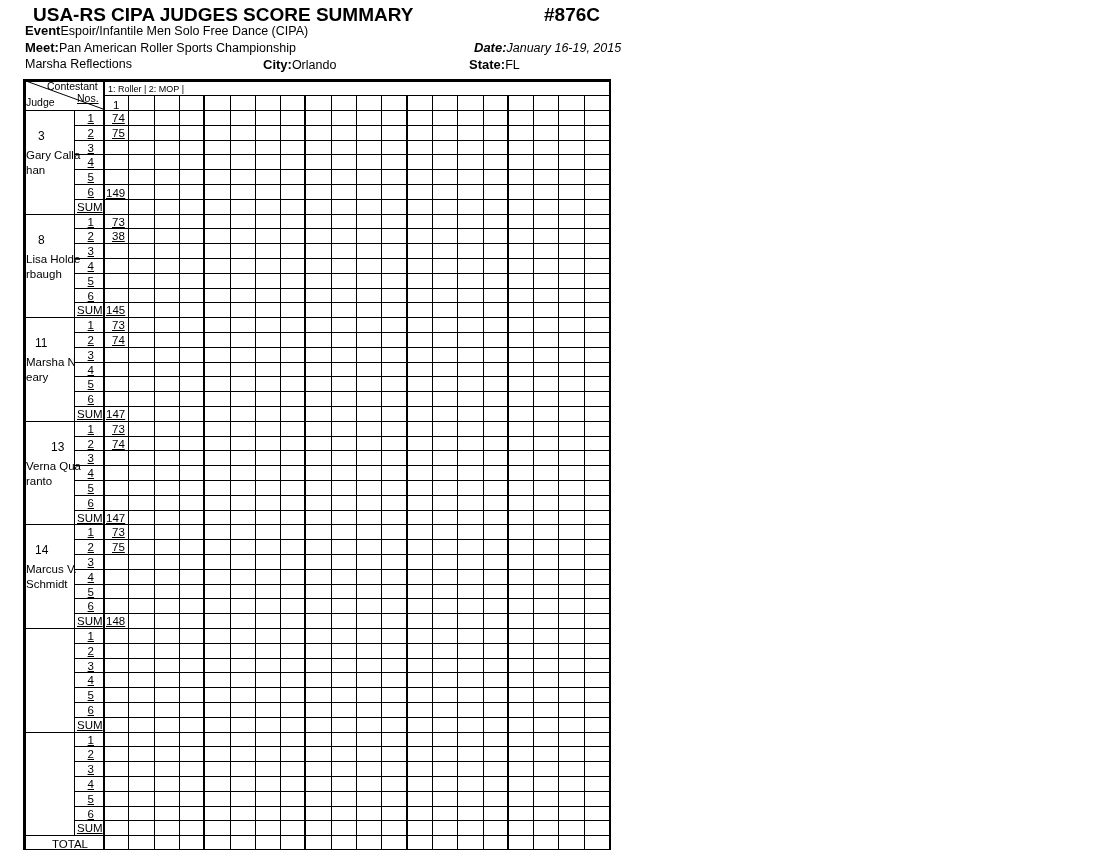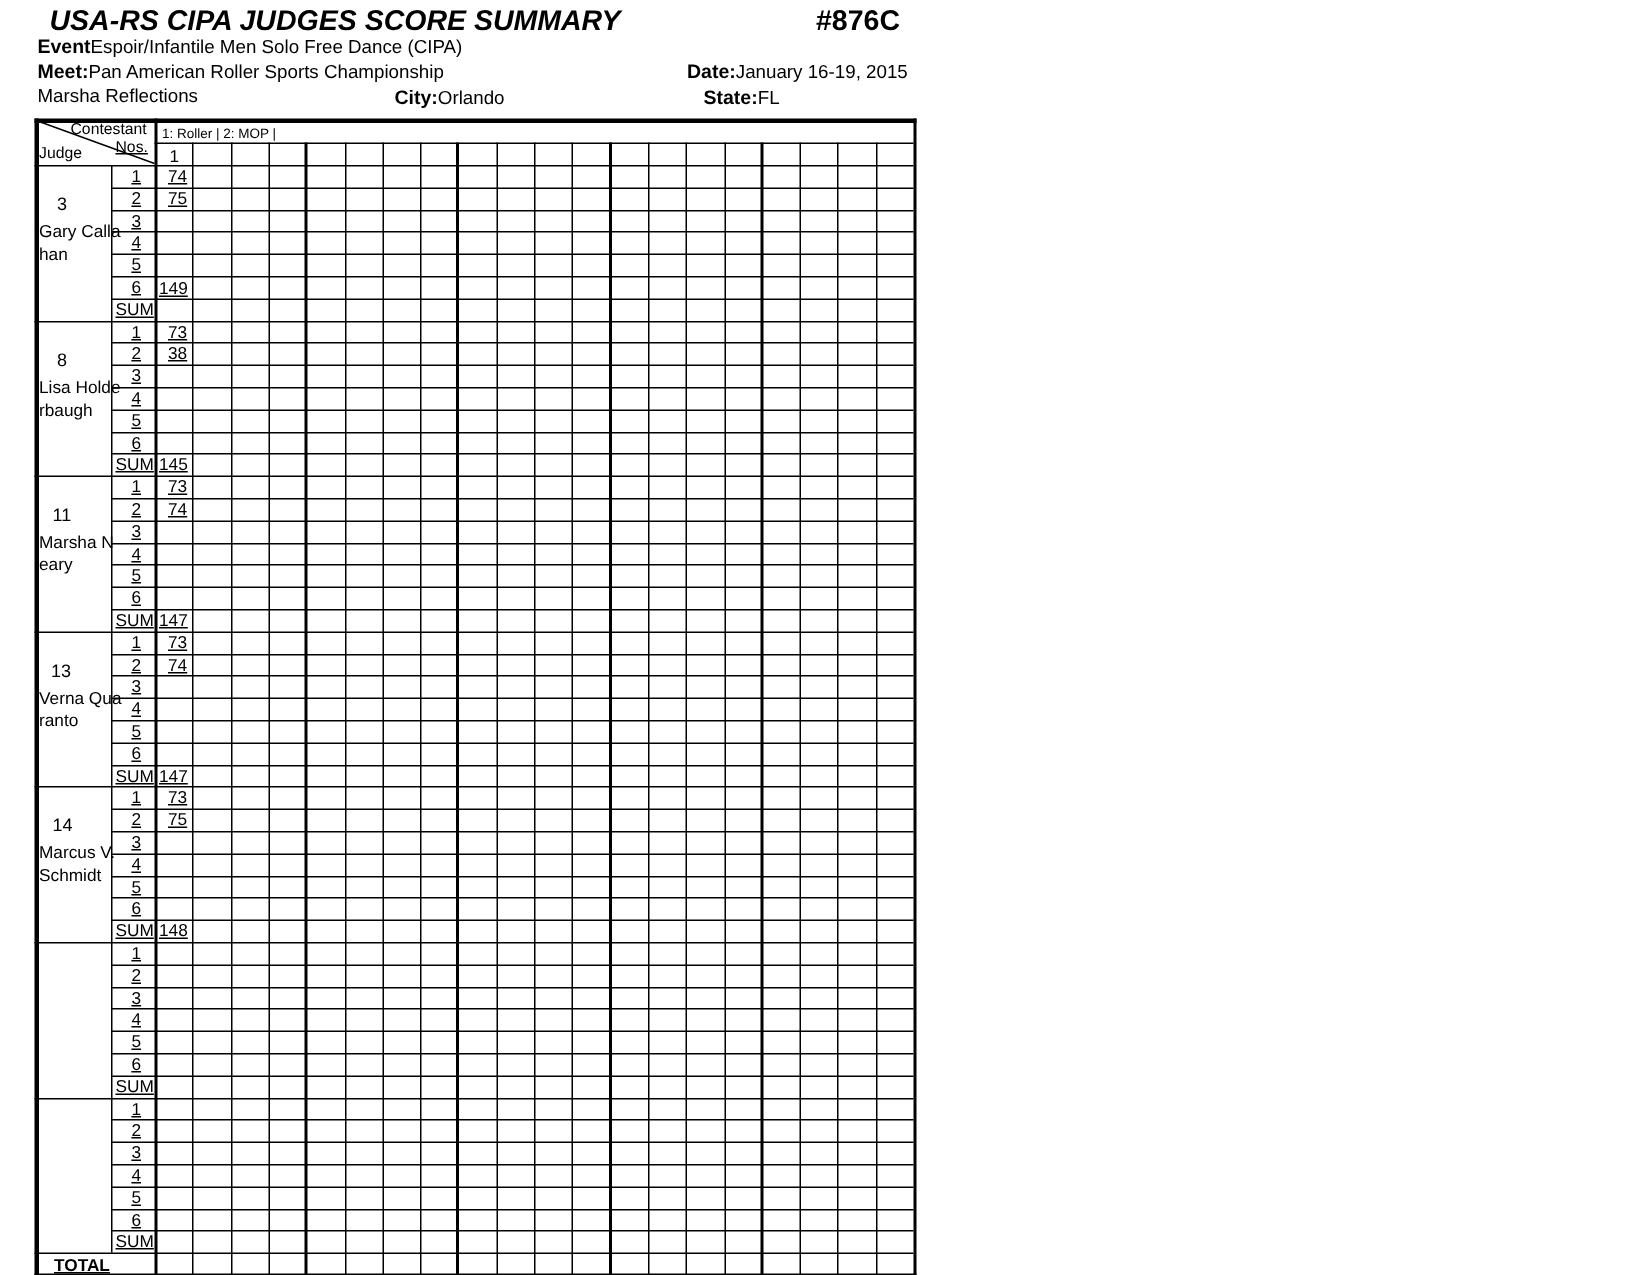--- a/index.html
+++ b/index.html
@@ -1,18 +1,18 @@
 <!DOCTYPE html>
 <html><head>
 <meta charset="utf-8">
 <style>
   html, body { margin:0; padding:0; background:#ffffff; }
   body { width:1100px; height:850px; position:relative; overflow:hidden; font-family:"Liberation Sans", sans-serif; color:#000; }
   .abs { position:absolute; white-space:nowrap; }
-  .title { left:33px; top:4px; font-size:19px; font-weight:bold; letter-spacing:0px;font-style:italic; }
+  .title { left:33px; top:4px; font-size:19px; font-weight:bold; letter-spacing:0px; }
   .docnum { left:544px; top:4px; font-size:19px; font-weight:bold; }
   .lbl { font-size:13px; font-weight:bold; }
   .val { font-size:12.5px; font-weight:normal; }
   .hdr-line { font-size:12.5px; }
 
   .grid { position:absolute; left:0; top:0; width:1100px; height:850px; }
   .vline, .hline { position:absolute; background:#000; }
   .cell-text { position:absolute; font-size:11.5px; line-height:13px; white-space:nowrap; }
   .nos { text-align:right; width:20px; text-decoration:underline; }
   .score { text-decoration:underline; }
@@ -25,21 +25,21 @@
 
 <div class="abs title">USA-RS CIPA JUDGES SCORE SUMMARY</div>
 <div class="abs docnum">#876C</div>
 
 <div class="abs hdr-line" style="left:25px; top:23px;">
   <span class="lbl">Event</span><span class="val">Espoir/Infantile Men Solo Free Dance  (CIPA)</span>
 </div>
 <div class="abs hdr-line" style="left:25px; top:40px;">
   <span class="lbl">Meet:</span><span class="val">Pan American Roller Sports Championship</span>
 </div>
-<div class="abs hdr-line" style="left:458px; top:40px;">
+<div class="abs hdr-line" style="left:474px; top:40px;font-style:italic;">
   <span class="lbl">Date:</span><span class="val">January 16-19, 2015</span>
 </div>
 <div class="abs hdr-line" style="left:25px; top:57px;">
   <span class="val">Marsha Reflections</span>
 </div>
 <div class="abs hdr-line" style="left:263px; top:57px;">
   <span class="lbl">City:</span><span class="val">Orlando</span>
 </div>
 <div class="abs hdr-line" style="left:469px; top:57px;">
   <span class="lbl">State:</span><span class="val">FL</span>
@@ -48,21 +48,21 @@
 <div class="grid" id="grid">
 
   <svg class="abs" style="left:23px; top:80px;" width="82" height="31">
     <line x1="3" y1="1" x2="80" y2="29" stroke="#000" stroke-width="1"></line>
   </svg>
   <div class="cell-text" style="left:47px; top:80px; font-size:10.5px;">Contestant</div>
   <div class="cell-text" style="left:77px; top:92px; font-size:10.5px; text-decoration:underline;">Nos.</div>
   <div class="cell-text" style="left:26px; top:96px; font-size:10.5px;">Judge</div>
   <div class="cell-text crit" style="left:108px; top:83px;">1: Roller | 2: MOP |</div>
   <div class="cell-text" style="left:113px; top:99px;">1</div>
-  <div class="cell-text" style="left:36px; top:838px; text-decoration:underline;font-weight:bold;">TOTAL</div>
+  <div class="cell-text" style="left:52px; top:838px; text-decoration:underline;">TOTAL</div>
   <div class="cell-text" style="left:106px; top:837px;margin-top:25px;">736</div>
 <div class="hline" style="left: 23px; width: 588px; top: 79px; height: 3px;"></div>
     <div class="vline" style="left: 23px; top: 79px; height: 771px; width: 3px;"></div>
     <div class="vline" style="left: 609px; top: 79px; height: 771px; width: 2px;"></div>
     <div class="hline" style="left: 23px; width: 588px; top: 849px; height: 1px;"></div>
     <div class="hline" style="left: 103px; width: 506px; top: 95px; height: 1px;"></div>
     <div class="hline" style="left: 23px; width: 586px; top: 110px; height: 1px;"></div>
     <div class="vline" style="left: 74px; top: 110px; height: 725.2px; width: 1px;"></div>
     <div class="vline" style="left: 103px; top: 79px; height: 771px; width: 2px;"></div>
     <div class="vline" style="left: 128px; top: 95px; height: 755px; width: 1px;"></div>
@@ -167,21 +167,21 @@
     <div class="cell-text score" style="left: 112px; top: 467px;"></div>
     <div class="hline" style="left: 74px; width: 535px; top: 495px; height: 1px;"></div>
     <div class="cell-text nos" style="left: 74px; top: 482px;">5</div>
     <div class="cell-text score" style="left: 112px; top: 482px;"></div>
     <div class="hline" style="left: 74px; width: 535px; top: 510px; height: 1px;"></div>
     <div class="cell-text nos" style="left: 74px; top: 497px;">6</div>
     <div class="cell-text score" style="left: 112px; top: 497px;"></div>
     <div class="hline" style="left: 23px; width: 586px; top: 524px; height: 1px;"></div>
     <div class="cell-text" style="left: 77px; text-decoration: underline; top: 512px;">SUM</div>
     <div class="cell-text score" style="left: 106px; top: 512px;">147</div>
-    <div class="judge-num" style="left: 34px; top: 440px;">13</div>
+    <div class="judge-num" style="left: 51px; top: 440px;">13</div>
     <div class="judge-name" style="left: 26px; top: 459px;">Verna Quaranto</div>
     <div class="hline" style="left: 74px; width: 535px; top: 539px; height: 1px;"></div>
     <div class="cell-text nos" style="left: 74px; top: 526px;">1</div>
     <div class="cell-text score" style="left: 112px; top: 526px;">73</div>
     <div class="hline" style="left: 74px; width: 535px; top: 554px; height: 1px;"></div>
     <div class="cell-text nos" style="left: 74px; top: 541px;">2</div>
     <div class="cell-text score" style="left: 112px; top: 541px;">75</div>
     <div class="hline" style="left: 74px; width: 535px; top: 569px; height: 1px;"></div>
     <div class="cell-text nos" style="left: 74px; top: 556px;">3</div>
     <div class="cell-text score" style="left: 112px; top: 556px;"></div>

